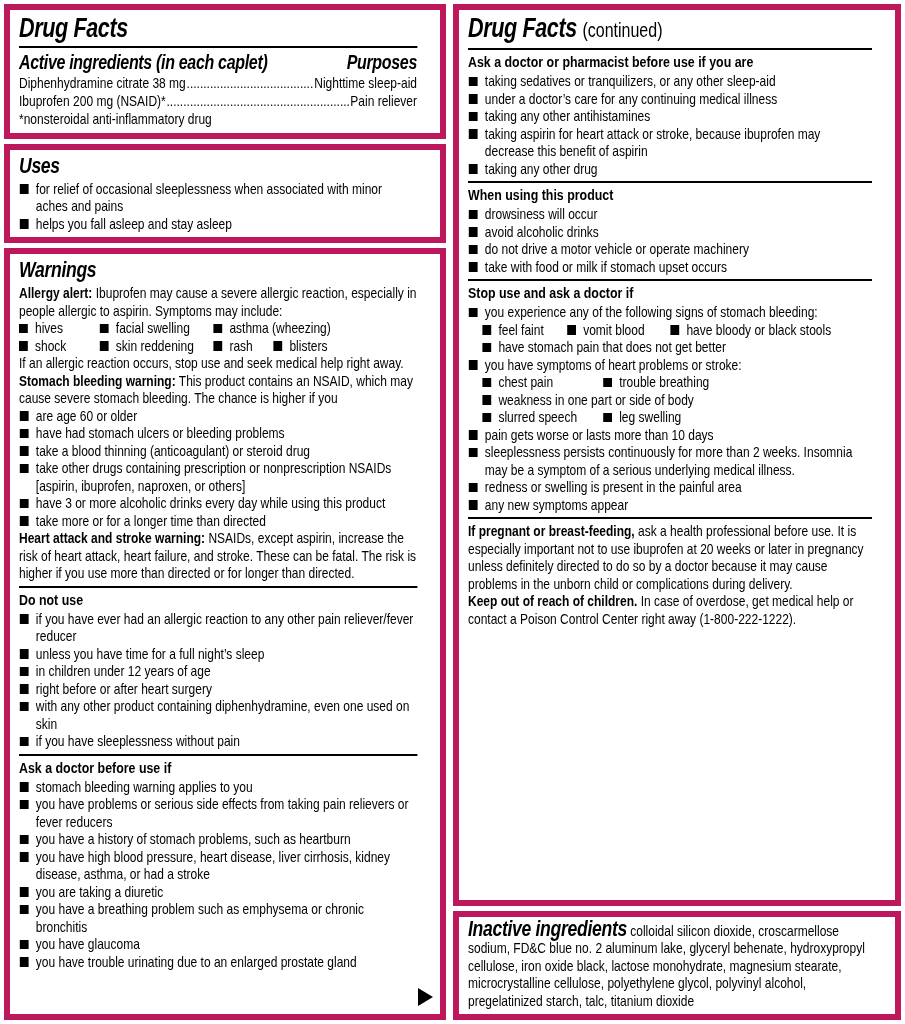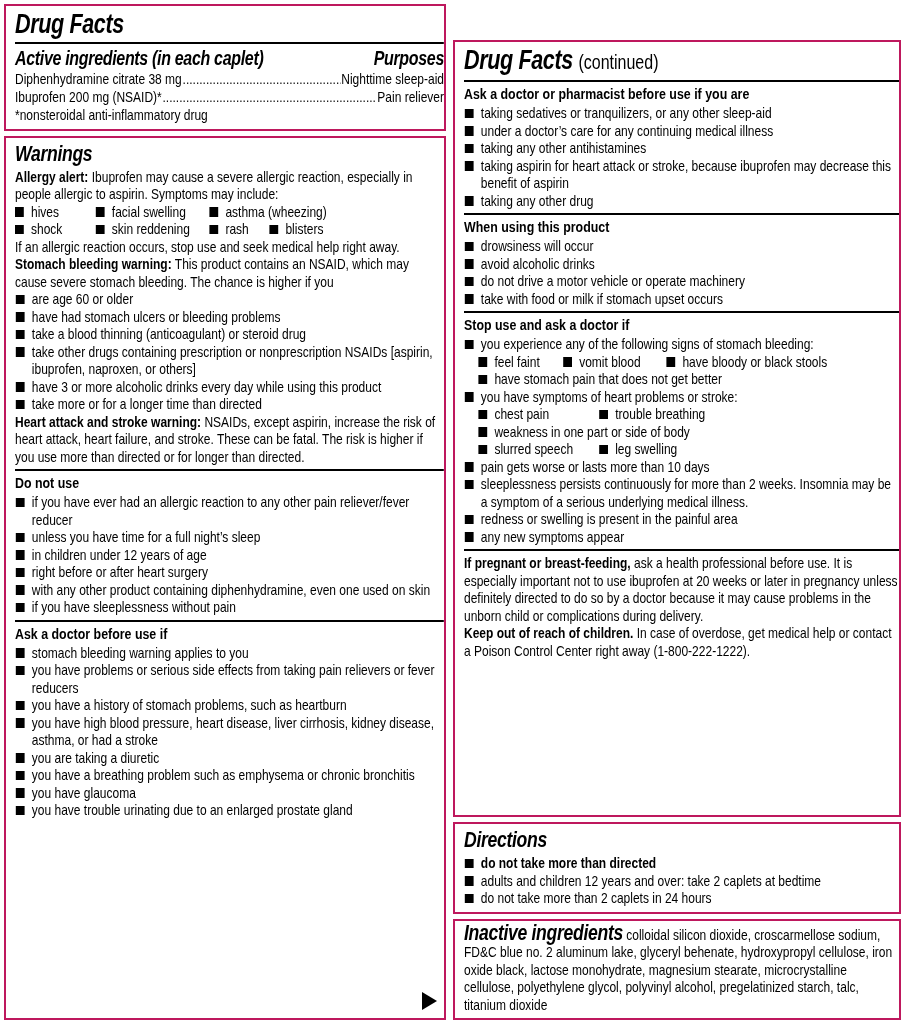--- a/index.html
+++ b/index.html
@@ -8,26 +8,26 @@
     background:#ffffff; color:#000;
     font-family:"Liberation Sans", sans-serif;
   }
   .label {
     box-sizing:border-box;
     width:905px; height:1024px;
     padding:4px; display:flex; gap:7px;
   }
   .col { display:flex; flex-direction:column; gap:5px; min-width:0; }
   .col-left  { width:442px; flex:none; }
-  .col-right { flex:1;margin-top:36px; }
+  .col-right { flex:1; }
   .box {
     box-sizing:border-box;
-    border:2px solid #be185d;
+    border:6px solid #be185d;
     background:#fff;
-    padding:3px 0 5px 9px;
+    padding:3px 23px 5px 9px;
     position:relative;
     overflow:hidden;
   }
   .grow { flex:1 1 auto; }
   
   .cw { width:125%; transform:scaleX(0.8); transform-origin:0 0; font-size:15px; line-height:17.5px; }
 
   .df-title { font-weight:bold; font-style:italic; font-size:27px; line-height:30px; letter-spacing:-0.5px; }
   .df-title .cont { font-weight:normal; font-style:normal; font-size:20px; letter-spacing:0; }
   .df-rule { border:none; border-top:2.5px solid #000; margin:3px 0 3px 0; }
@@ -90,20 +90,27 @@
         </div>
         <div class="ing">
           <span class="name">Ibuprofen 200 mg (NSAID)*</span>
           <span class="leader"></span>
           <span class="purpose">Pain reliever</span>
         </div>
         <p>*nonsteroidal anti-inflammatory drug</p>
       </div>
     </div>
 
+    <div class="box">
+      <div class="cw">
+        <div class="sec-title">Uses</div>
+        <div class="bullet">for relief of occasional sleeplessness when associated with minor aches and pains</div>
+        <div class="bullet">helps you fall asleep and stay asleep</div>
+      </div>
+    </div>
 
     <div class="box grow">
       <div class="cw">
         <div class="sec-title">Warnings</div>
 
         <p><span class="lead">Allergy alert:</span> <span>Ibuprofen may cause a severe allergic reaction, especially in people allergic to aspirin. Symptoms may include:</span></p>
 
         <div>
           <span class="chip w1">hives</span><span class="chip w2">facial swelling</span><span class="chip">asthma (wheezing)</span>
         </div>
@@ -192,28 +199,20 @@
         <div class="bullet">sleeplessness persists continuously for more than 2 weeks. Insomnia may be a symptom of a serious underlying medical illness.</div>
         <div class="bullet">redness or swelling is present in the painful area</div>
         <div class="bullet">any new symptoms appear</div>
 
         <hr class="rule">
         <p><span class="lead">If pregnant or breast-feeding,</span> <span>ask a health professional before use. It is especially important not to use ibuprofen at 20 weeks or later in pregnancy unless definitely directed to do so by a doctor because it may cause problems in the unborn child or complications during delivery.</span></p>
         <p><span class="lead">Keep out of reach of children.</span> <span>In case of overdose, get medical help or contact a Poison Control Center right away (1-800-222-1222).</span></p>
       </div>
     </div>
 
-    <div class="box">
-      <div class="cw">
-        <div class="sec-title">Directions</div>
-        <div class="bullet bold">do not take more than directed</div>
-        <div class="bullet">adults and children 12 years and over: take 2 caplets at bedtime</div>
-        <div class="bullet">do not take more than 2 caplets in 24 hours</div>
-      </div>
-    </div>
 
 
     <div class="box">
       <div class="cw">
         <p><span class="ii-title">Inactive ingredients</span> <span>colloidal silicon dioxide, croscarmellose sodium, FD&amp;C blue no. 2 aluminum lake, glyceryl behenate, hydroxypropyl cellulose, iron oxide black, lactose monohydrate, magnesium stearate, microcrystalline cellulose, polyethylene glycol, polyvinyl alcohol, pregelatinized starch, talc, titanium dioxide</span></p>
       </div>
     </div>
 
 
   </div>

